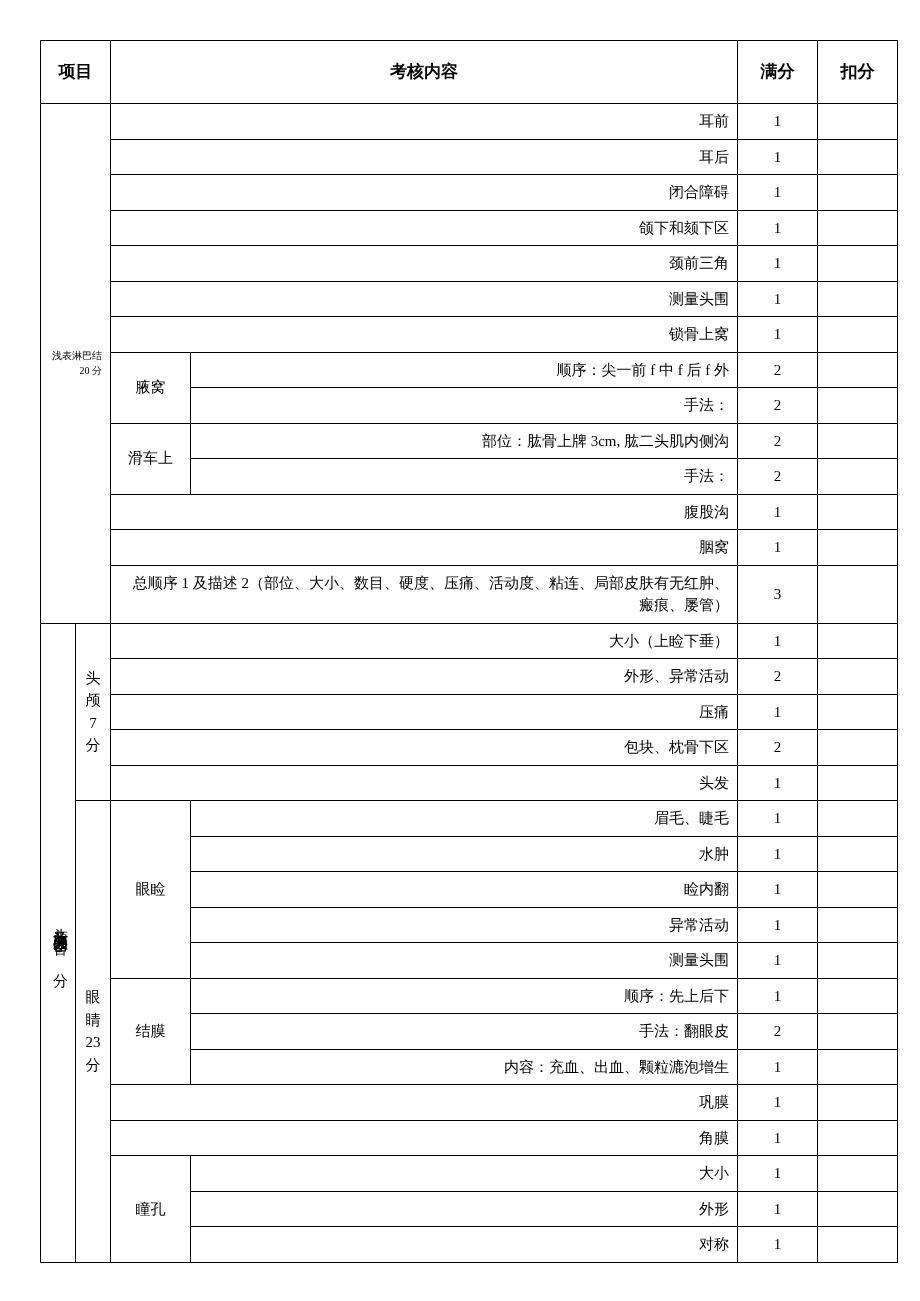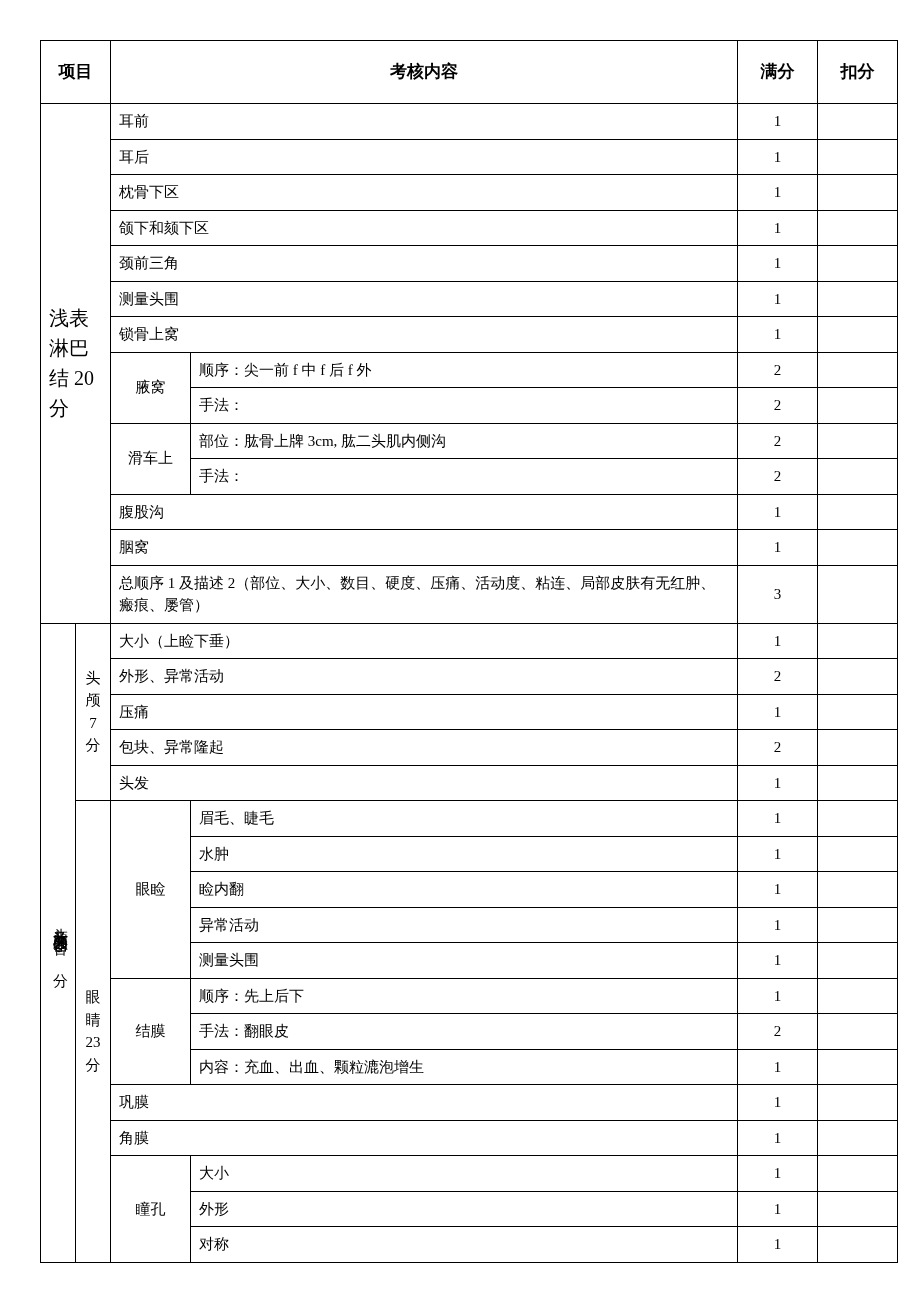--- a/index.html
+++ b/index.html
@@ -26,31 +26,31 @@
     word-break: break-all;
     line-height: 1.5;
   }
   th {
     font-weight: bold;
     text-align: center;
     height: 50px;
     font-size: 17px;
   }
   .center { text-align: center; }
-  .left { text-align: left; }
+  .left { text-align: right; }
   .score-cell { text-align: center; }
   .vtext {
     writing-mode: vertical-rl;
     text-orientation: mixed;
     text-align: center;
     letter-spacing: 2px;
   }
   .section-label {
-    text-align: left;
-    font-size: 20px;
+    text-align: right;
+    font-size: 10px;
   }
   .row-h td { height: 22px; }
 </style>
 </head>
 <body>
 
 <div class="page">
 <table>
   <colgroup>
     <col style="width:35px">
@@ -75,21 +75,21 @@
       <td colspan="2" class="left">耳前</td>
       <td class="score-cell">1</td>
       <td></td>
     </tr>
     <tr class="row-h">
       <td colspan="2" class="left">耳后</td>
       <td class="score-cell">1</td>
       <td></td>
     </tr>
     <tr class="row-h">
-      <td colspan="2" class="left">枕骨下区</td>
+      <td colspan="2" class="left">闭合障碍</td>
       <td class="score-cell">1</td>
       <td></td>
     </tr>
     <tr class="row-h">
       <td colspan="2" class="left">颌下和颏下区</td>
       <td class="score-cell">1</td>
       <td></td>
     </tr>
     <tr class="row-h">
       <td colspan="2" class="left">颈前三角</td>
@@ -155,21 +155,21 @@
       <td colspan="2" class="left">外形、异常活动</td>
       <td class="score-cell">2</td>
       <td></td>
     </tr>
     <tr class="row-h">
       <td colspan="2" class="left">压痛</td>
       <td class="score-cell">1</td>
       <td></td>
     </tr>
     <tr class="row-h">
-      <td colspan="2" class="left">包块、异常隆起</td>
+      <td colspan="2" class="left">包块、枕骨下区</td>
       <td class="score-cell">2</td>
       <td></td>
     </tr>
     <tr class="row-h">
       <td colspan="2" class="left">头发</td>
       <td class="score-cell">1</td>
       <td></td>
     </tr>
 
     <tr class="row-h">

